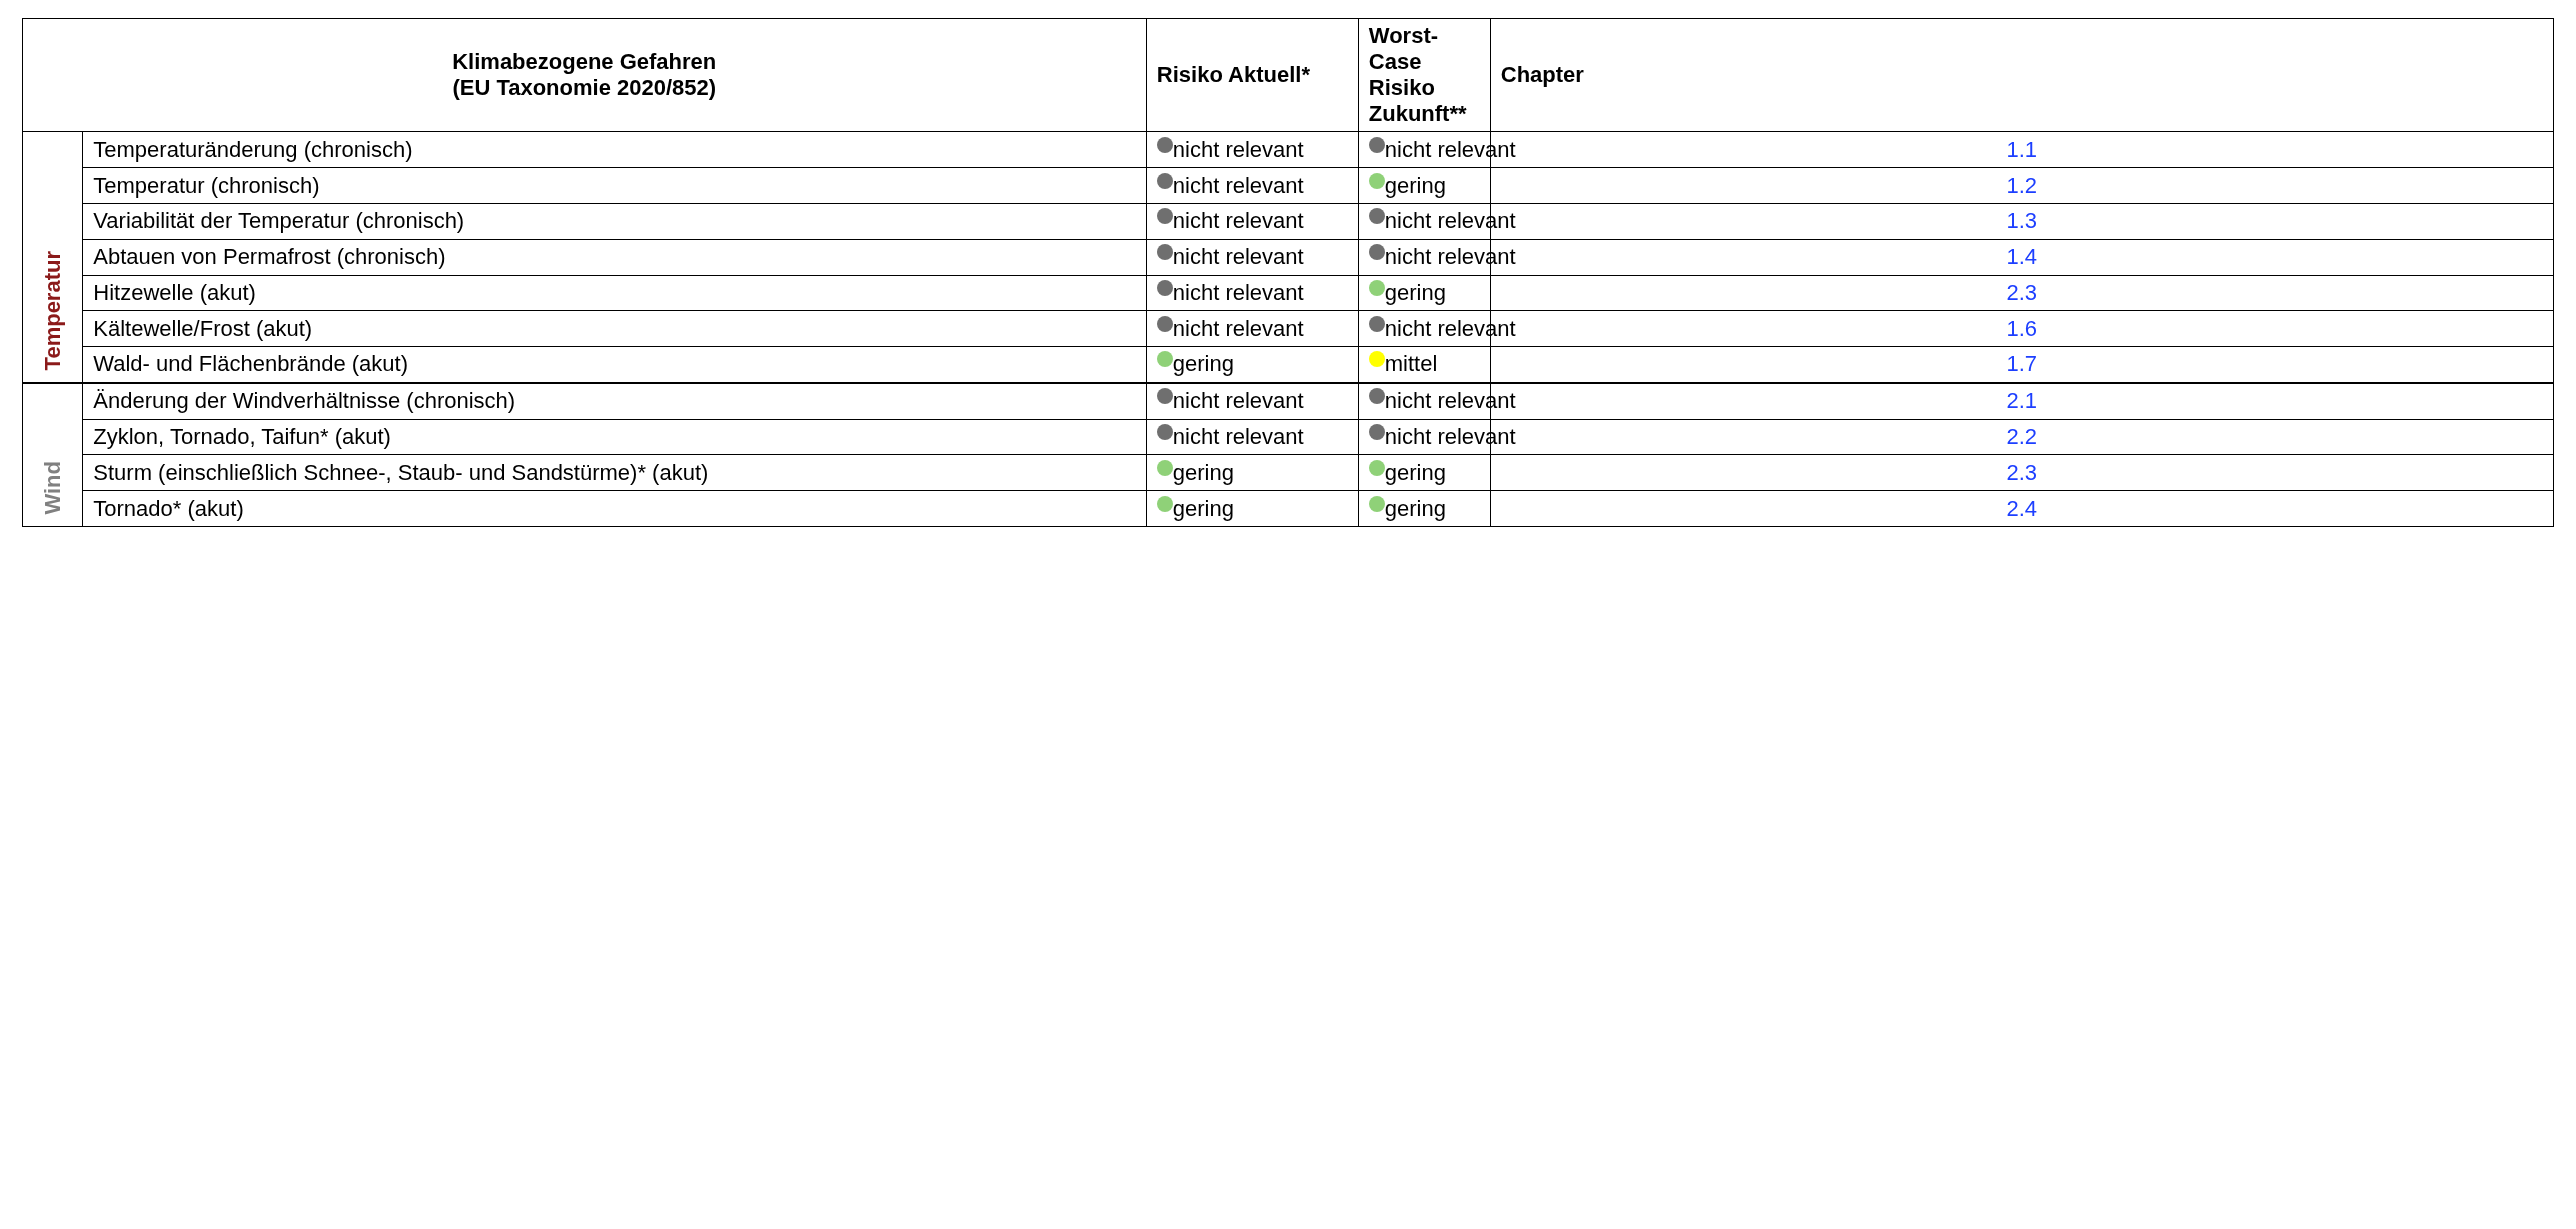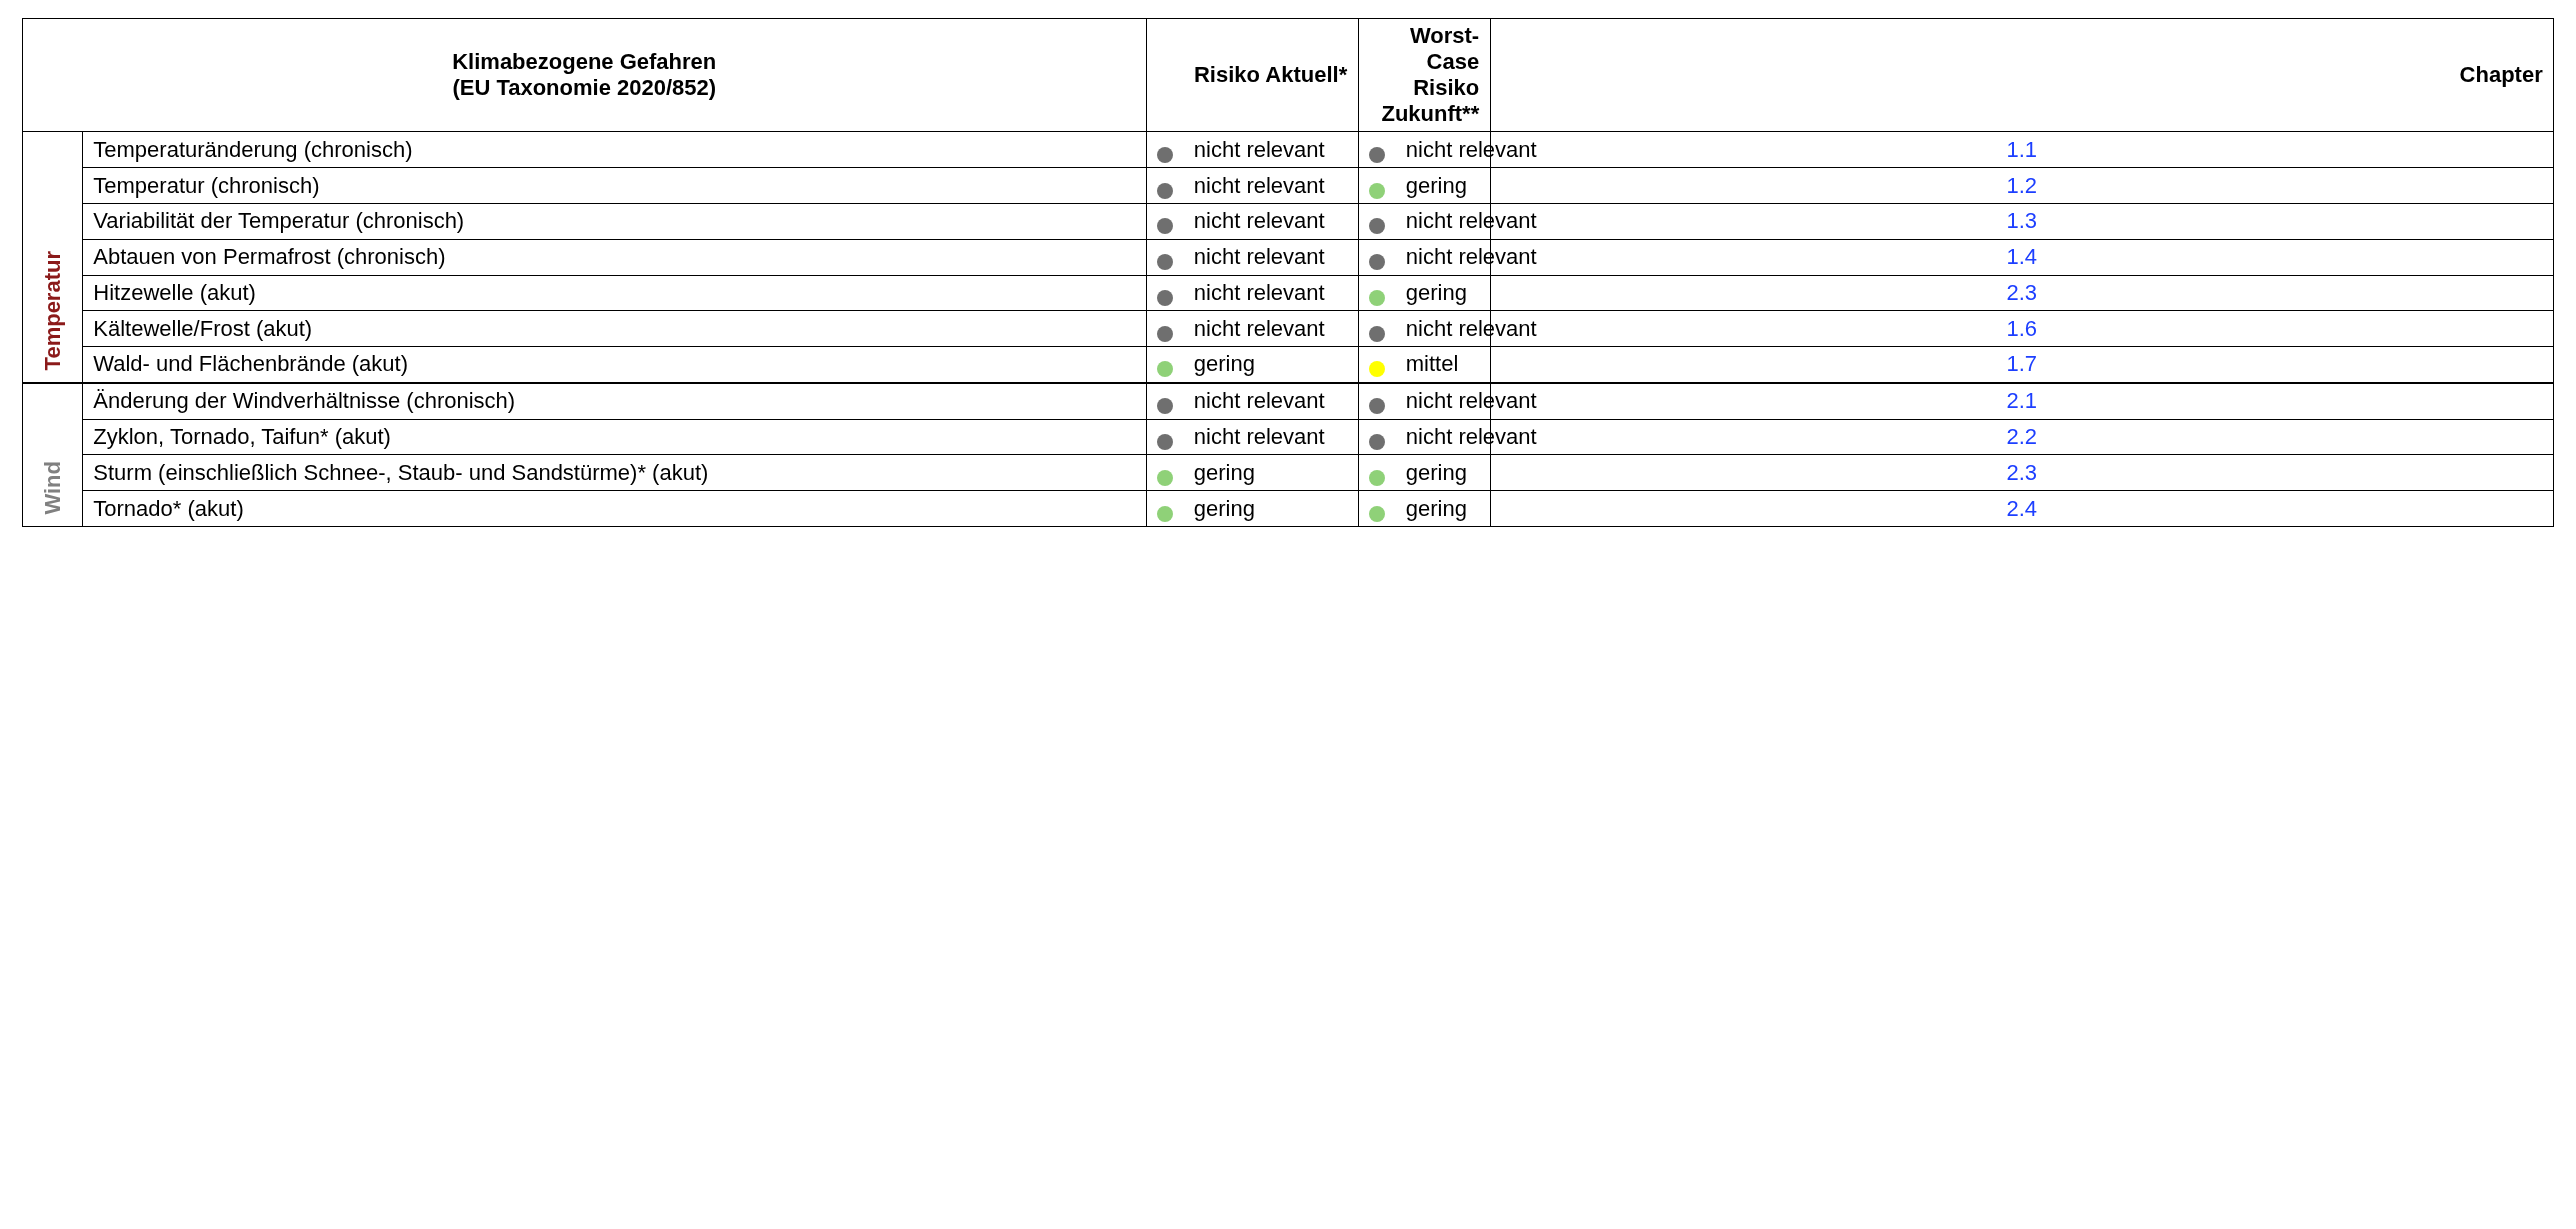--- a/index.html
+++ b/index.html
@@ -26,21 +26,21 @@
 
   th, td {
     border: 0.7px solid #000;
     padding: 4.4px 10.3px;
     vertical-align: middle;
   }
   th {
     font-weight: 700;
     text-align: center;
   }
-  th.center, td.center { text-align: right; }
+  th.center, td.center { text-align: left; }
 
   
   td.cat {
     text-align: center;
     vertical-align: bottom;
     padding: 5.9px 2.9px;
   }
   td.cat .vlabel {
     writing-mode: vertical-rl;
     transform: rotate(180deg);
@@ -54,22 +54,22 @@
   
   tr.group-start td { border-top: 2.2px solid #000; }
 
   
   .hazard-name { }
   .hazard-type { }
 
   
   .risk {
     display: flex;
-    align-items: flex-end;
-    gap: 21px;
+    align-items: flex-start;
+    gap: 0;
     white-space: nowrap;
   }
   .dot {
     width: 16px;
     height: 16px;
     border-radius: 50%;
     flex: 0 0 16px;
   }
   .dot-grey   { background: #6f6f6f; }
   .dot-green  { background: #8fd178; }

